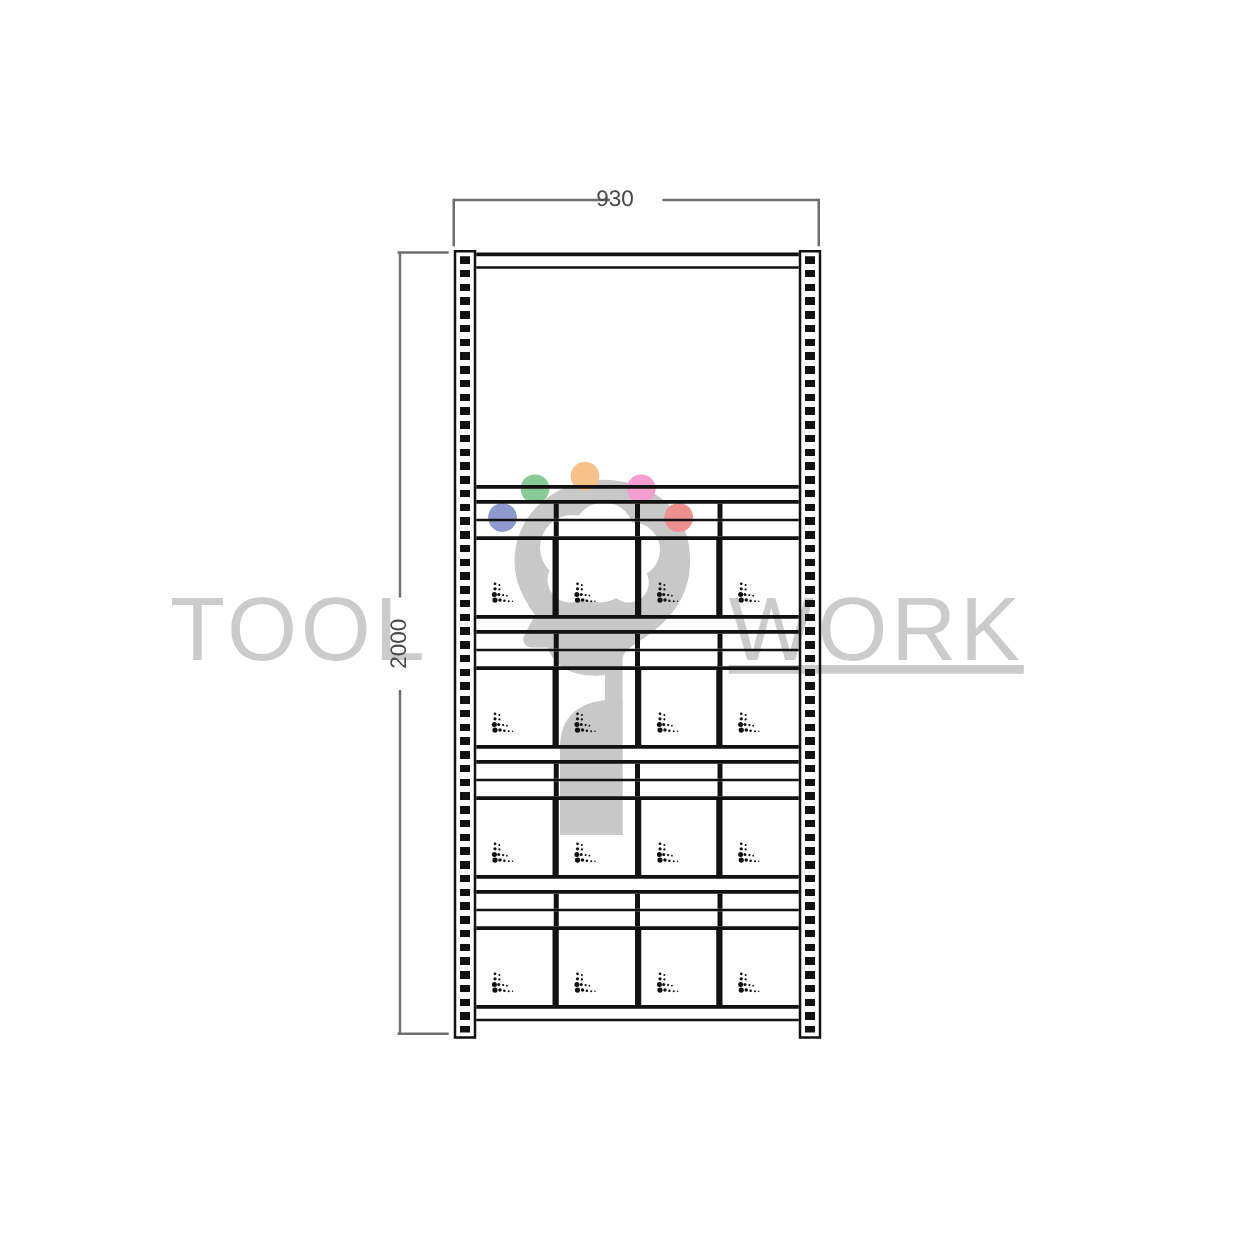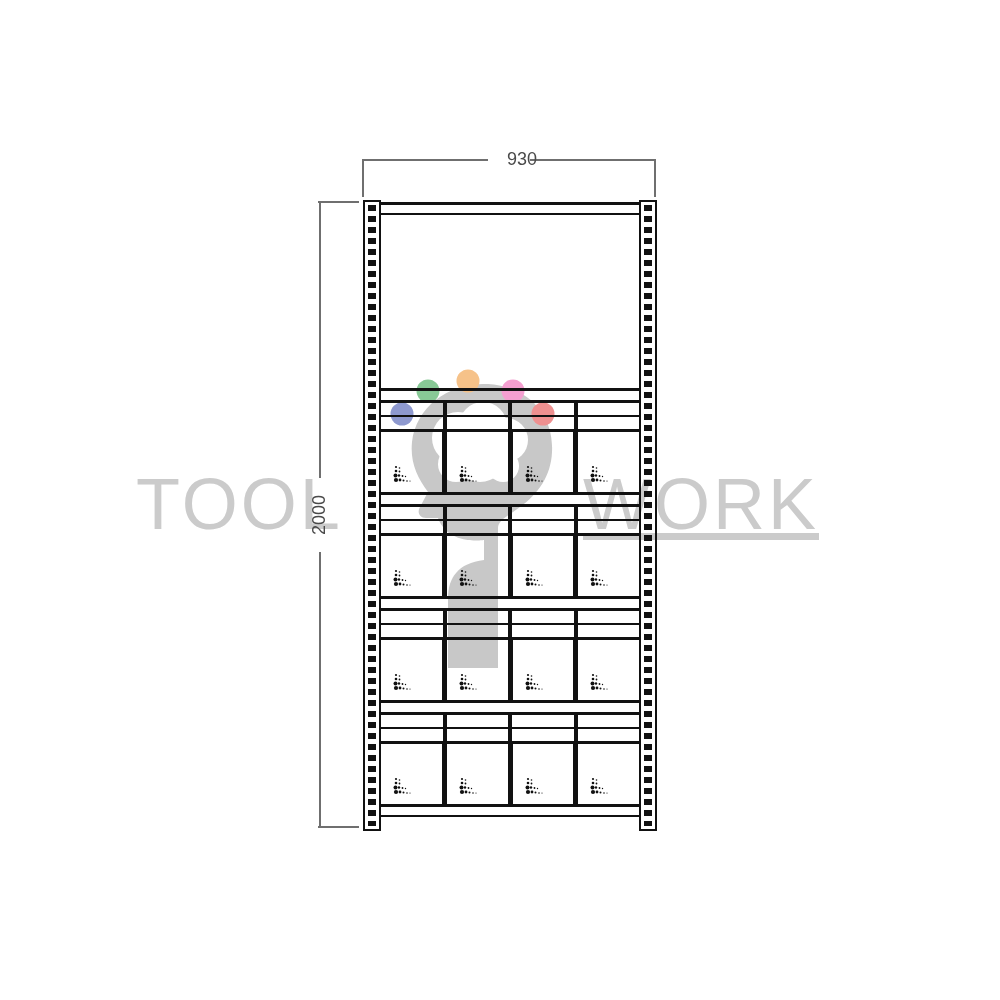--- a/index.html
+++ b/index.html
@@ -475,19 +475,19 @@
         </div>
       </div>
     <div class="beam-bottom"></div>
   </div>
 </div>
 
 <div class="dim" style="left:363px;top:159px;width:125px;height:2px;"></div>
 <div class="dim" style="left:530px;top:159px;width:125px;height:2px;"></div>
 <div class="dim" style="left:362px;top:159px;width:2px;height:38px;"></div>
 <div class="dim" style="left:654px;top:159px;width:2px;height:38px;"></div>
-<div class="dim-label" style="left:522px;top:159px;text-align:right;">930</div>
+<div class="dim-label" style="left:492px;top:159px;text-align:right;">930</div>
 
 <div class="dim" style="left:319px;top:202px;width:2px;height:276px;"></div>
 <div class="dim" style="left:319px;top:552px;width:2px;height:276px;"></div>
 <div class="dim" style="left:318px;top:201px;width:41px;height:2px;"></div>
 <div class="dim" style="left:318px;top:826px;width:41px;height:2px;"></div>
 <div class="dim-label rot" style="left:319px;top:515px;">2000</div>
 
 </body></html>

